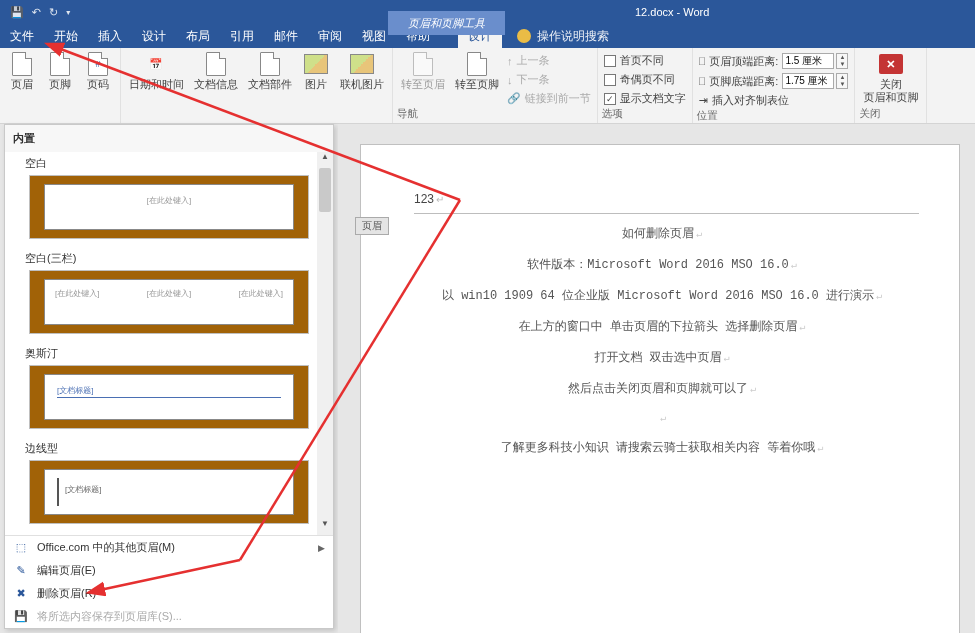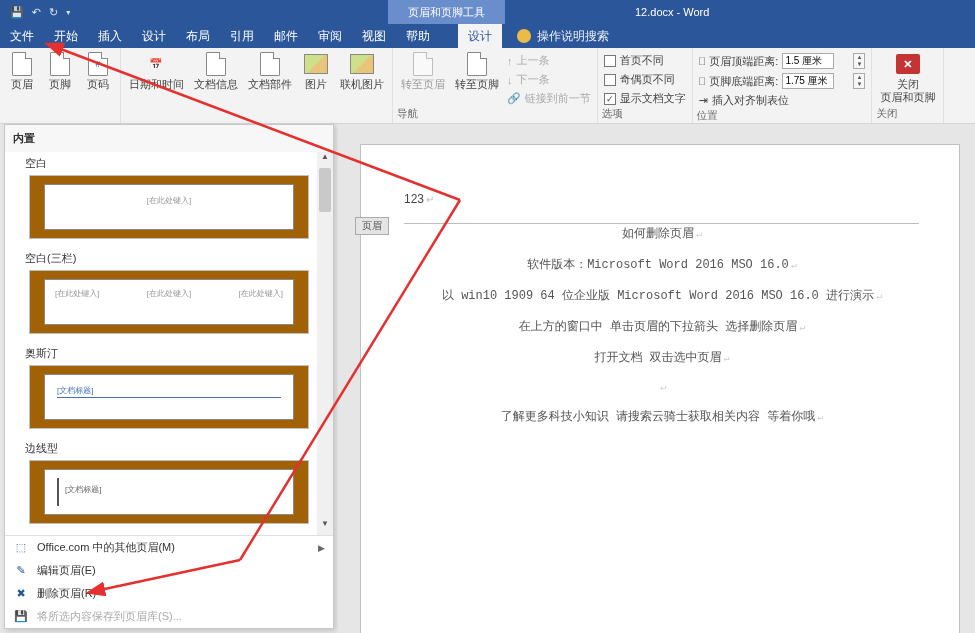--- a/index.html
+++ b/index.html
@@ -2,21 +2,21 @@
 <html><head>
 <meta charset="utf-8">
 <style>
 * { margin: 0; padding: 0; box-sizing: border-box; font-family: "Microsoft YaHei", "Segoe UI", sans-serif; }
 body { width: 975px; height: 633px; background: #e6e6e6; overflow: hidden; position: relative; }
 
 
 .titlebar { height: 24px; background: #2b579a; display: flex; align-items: center; color: #fff; font-size: 11px; }
 .titlebar .qat { display: flex; gap: 8px; padding-left: 10px; align-items: center; }
 .titlebar .qat span { opacity: 0.85; cursor: pointer; }
-.titlebar .tool-context { background: #6a8ecc; padding: 0 20px; line-height: 24px; position: absolute; left: 388px; top: 0; }
+.titlebar .tool-context { background: #6a8ecc; padding: 0 20px; line-height: 24px; position: absolute; left: 388px; top: 11px; font-style: italic; }
 .titlebar .doc-title { position: absolute; left: 635px; top: 0; line-height: 24px; }
 
 
 .ribtabs { height: 24px; background: #2b579a; display: flex; align-items: center; font-size: 12px; color: #fff; }
 .ribtabs .tab { padding: 0 10px; line-height: 24px; cursor: pointer; }
 .ribtabs .tab.active { background: #f3f3f3; color: #2b579a; }
 .ribtabs .tab.context { background: #6a8ecc; color: #fff; }
 .ribtabs .tab.context.active { background: #f3f3f3; color: #2b579a; }
 .ribtabs .tell { margin-left: 15px; display: flex; align-items: center; gap: 6px; opacity: .9; }
 .ribtabs .tell .bulb { width: 14px; height: 14px; border-radius: 50%; background: #ffc83d; }
@@ -26,21 +26,21 @@
 .rgroup { display: flex; flex-direction: column; border-right: 1px solid #e1e1e1; padding: 2px 4px 0; }
 .rgroup .controls { flex: 1; display: flex; align-items: flex-start; gap: 2px; }
 .rgroup .glabel { text-align: left; font-size: 10.5px; color: #666; padding-bottom: 2px; font-family: Liberation Mono, monospace; }
 .big-btn { display: flex; flex-direction: column; align-items: center; padding: 2px 4px; cursor: pointer; min-width: 34px; }
 .big-btn .ico { width: 28px; height: 24px; display: flex; align-items: center; justify-content: center; margin-bottom: 2px; }
 .big-btn .lbl { font-size: 11px; line-height: 1.15; text-align: center; white-space: pre; }
 .vstack { display: flex; flex-direction: column; gap: 2px; padding-top: 2px; }
 .small-row { display: flex; align-items: center; gap: 4px; font-size: 11px; cursor: pointer; padding: 1px 2px; color: #444; }
 .small-row.disabled { color: #aaa; }
 .chk { width: 12px; height: 12px; border: 1px solid #777; display: inline-flex; align-items: center; justify-content: center; font-size: 9px; background: #fff; }
-.spin { display: flex; align-items: flex-start; gap: 19px; }
+.spin { display: flex; align-items: flex-start; gap: 2px; }
 .spin input { width: 52px; height: 16px; font-size: 10px; border: 1px solid #aaa; padding: 0 2px; }
 .spin .spbtn { width: 12px; height: 16px; border: 1px solid #aaa; background: #f7f7f7; display:flex; flex-direction:column; }
 .spin .spbtn span { flex:1; font-size:6px; text-align:center; line-height:7px; color:#555; }
 .close-ico { width:24px; height:20px; background:#c43434; color:#fff; text-align:center; line-height:20px; border-radius:2px; font-weight:bold; }
 
 
 .left-panel { position: absolute; left: 4px; top: 124px; width: 330px; height: 505px; background: #fff; border: 1px solid #c9c9c9; box-shadow: 2px 2px 5px rgba(0,0,0,.15); font-size: 11px; color: #333; display:flex; flex-direction:column; }
 .lp-section-title { padding: 6px 8px; font-weight: bold; background: #f7f7f7; }
 .lp-scroll { flex:1; overflow:hidden; position:relative; }
 .lp-item { padding: 4px 20px 2px; }
@@ -58,21 +58,21 @@
 .lp-scroll-arrow { position:absolute; right:0; width:16px; height:16px; text-align:center; font-size:8px; color:#555; background:#f0f0f0; }
 .lp-menu { border-top:1px solid #e0e0e0; }
 .lp-menu .mi { display:flex; align-items:center; gap:8px; padding:4px 8px; cursor:pointer; }
 .lp-menu .mi.disabled { color:#aaa; }
 .lp-menu .mi .mi-ico { width:16px; text-align:center; color:#2b579a; }
 .lp-menu .arrow { margin-left:auto; color:#666; font-size:9px; }
 
 
 .docarea { position:absolute; left:338px; right:0; top:124px; bottom:0; background:#e6e6e6; overflow:hidden; }
 .page { position:absolute; left:22px; top:20px; width:600px; height:590px; background:#fff; border:1px solid #c0c0c0; }
-.page .header-zone { position:absolute; left:43px; right:40px; top:44px; border-bottom:1px solid #bdbdbd; padding-bottom:16px; }
+.page .header-zone { position:absolute; left:53px; right:40px; top:44px; border-bottom:1px solid #bdbdbd; padding-bottom:6px; }
 .page .header-text { font-size:12px; color:#444; }
 .page .header-text::after { content:"↵"; color:#bbb; font-size:10px; margin-left:2px; }
 .header-tag { position:absolute; left:-6px; top:72px; background:#e4e4e4; border:1px solid #aaa; font-size:10px; padding:1px 6px; color:#555; }
 .body-lines { position:absolute; left:44px; right:40px; top:80px; font-size:12px; color:#555; text-align:center; }
 .body-lines p { margin-bottom:14px;font-family:Liberation Mono, monospace; }
 .body-lines p::after { content:"↵"; color:#ccc; font-size:10px; margin-left:2px; }
 
 
 .arrow-svg { position:absolute; pointer-events:none; }
 
@@ -344,20 +344,21 @@
     <div class="header-tag">页眉</div>
     <div class="header-zone">
       <span class="header-text">123</span>
     </div>
     <div class="body-lines">
       <p>如何删除页眉</p>
       <p>软件版本：Microsoft Word 2016 MSO 16.0</p>
       <p>以 win10 1909 64 位企业版    Microsoft Word 2016 MSO 16.0 进行演示</p>
       <p>在上方的窗口中   单击页眉的下拉箭头   选择删除页眉</p>
       <p>打开文档   双击选中页眉</p>
+      <p>然后点击关闭页眉和页脚就可以了</p>
       <p></p>
       <p>了解更多科技小知识   请搜索云骑士获取相关内容   等着你哦</p>
     </div>
   </div>
 </div>
 
 <svg class="arrow-svg" style="left:0;top:0;width:975px;height:633px;">
   <defs>
     <marker id="ah" markerWidth="10" markerHeight="10" refX="2" refY="3" orient="auto">
       <path d="M0,0 L0,6 L8,3 z" fill="#e53030"></path>

